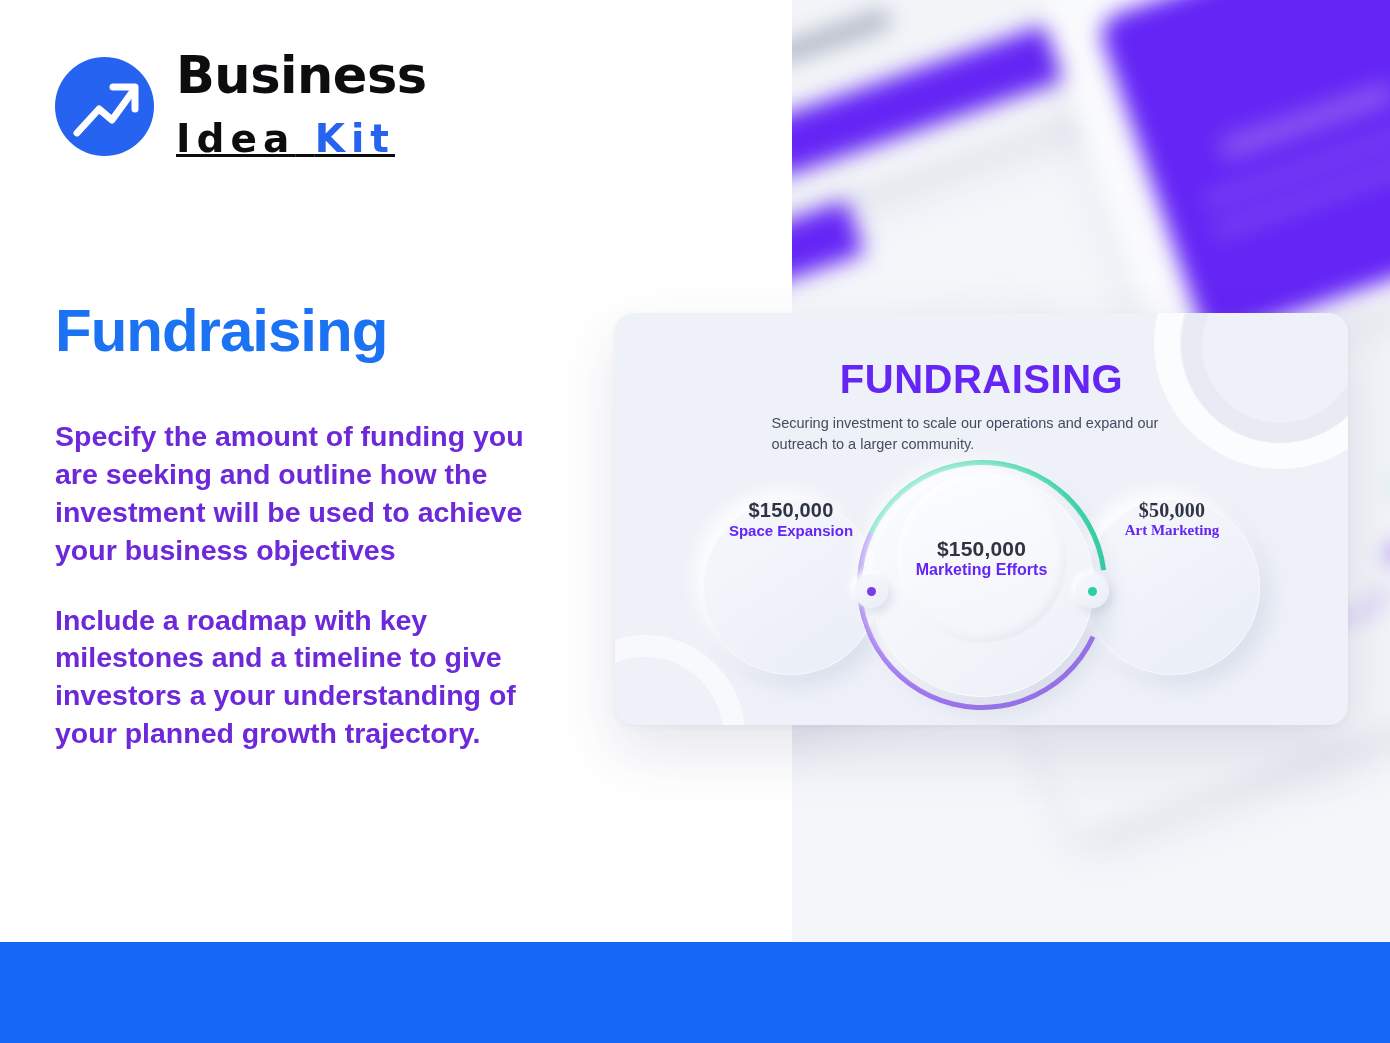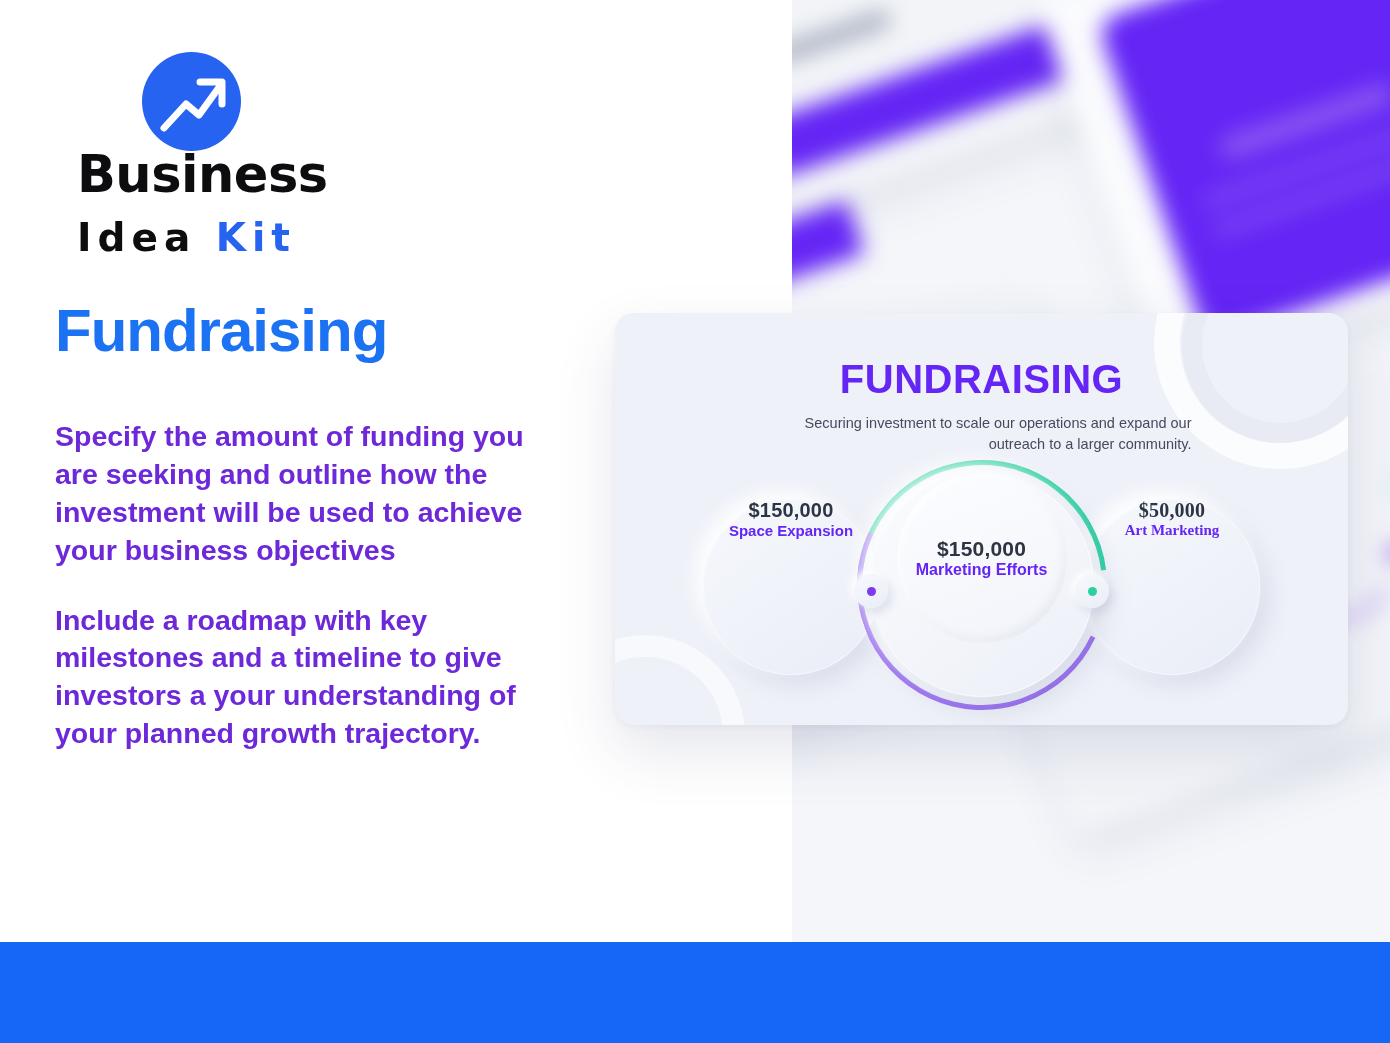--- a/index.html
+++ b/index.html
@@ -61,21 +61,21 @@
            border-color:#e4e8f2; opacity:.6; }
   .deco3 { left:-70px; bottom:-110px; width:200px; height:200px; border-width:22px;
            border-color:#ffffff; opacity:.55; }
 
   .card-title {
     position:absolute; left:0; right:0; top:44px; text-align:center;
     font-size:40px; font-weight:bold; letter-spacing:.5px; color:#6425f5;
   }
   .card-sub {
     position:absolute; left:50%; transform:translateX(-50%); top:100px;
-    width:420px; text-align:right;
+    width:420px; text-align:left;
     font-size:14.5px; line-height:1.45; color:#444b5c; font-weight:400;
   }
 
   
   .cluster { position:absolute; left:0; top:160px; width:733px; height:240px; }
 
   .circ {
     position:absolute; border-radius:50%;
     display:flex; flex-direction:column; align-items:center; 
   }
@@ -131,34 +131,34 @@
     background:linear-gradient(145deg,#f7f9fd,#e9edf6);
     box-shadow: -3px -3px 7px rgba(255,255,255,.95),
                  4px 5px 10px rgba(120,132,170,.20);
     display:flex; align-items:center; justify-content:center; z-index:6;
   }
   .node span { width:9px; height:9px; border-radius:50%; display:block; }
   .node-left  { left:239px; }
   .node-right { right:239px; }
 
   
-  .logo-wrap { position:absolute; left:55px; top:52px; display:flex; align-items:center;flex-direction:column; }
+  .logo-wrap { position:absolute; left:55px; top:52px; display:flex; align-items:center; }
   .logo-mark {
     width:99px; height:99px; border-radius:50%; background:#2563f0;
     position:relative; flex:none;
   }
   .logo-mark svg { position:absolute; left:0; top:0; }
   .logo-text { margin-left:22px; }
   .logo-l1 {
     font-size:51px; font-weight:bold; color:#0d0d10; line-height:.96;
     letter-spacing:-.5px; font-family:"DejaVu Sans", sans-serif;
   }
   .logo-l2 {
     font-size:39px; font-weight:bold; line-height:1.15; letter-spacing:6px;
-    color:#0d0d10; font-family:"DejaVu Sans", sans-serif; margin-top:16px;
+    color:#0d0d10; font-family:"DejaVu Sans", sans-serif; margin-top:16px;text-decoration:underline;
   }
   .logo-l2 .kit { color:#2563f0; }
 
   .headline {
     position:absolute; left:55px; top:296px;
     font-size:60px; font-weight:bold; color:#1b72f2; letter-spacing:-1px;
   }
   .body-copy {
     position:absolute; left:55px; top:418px; width:505px;
     font-size:28.5px; font-weight:bold; line-height:1.33; color:#6d28d9;

